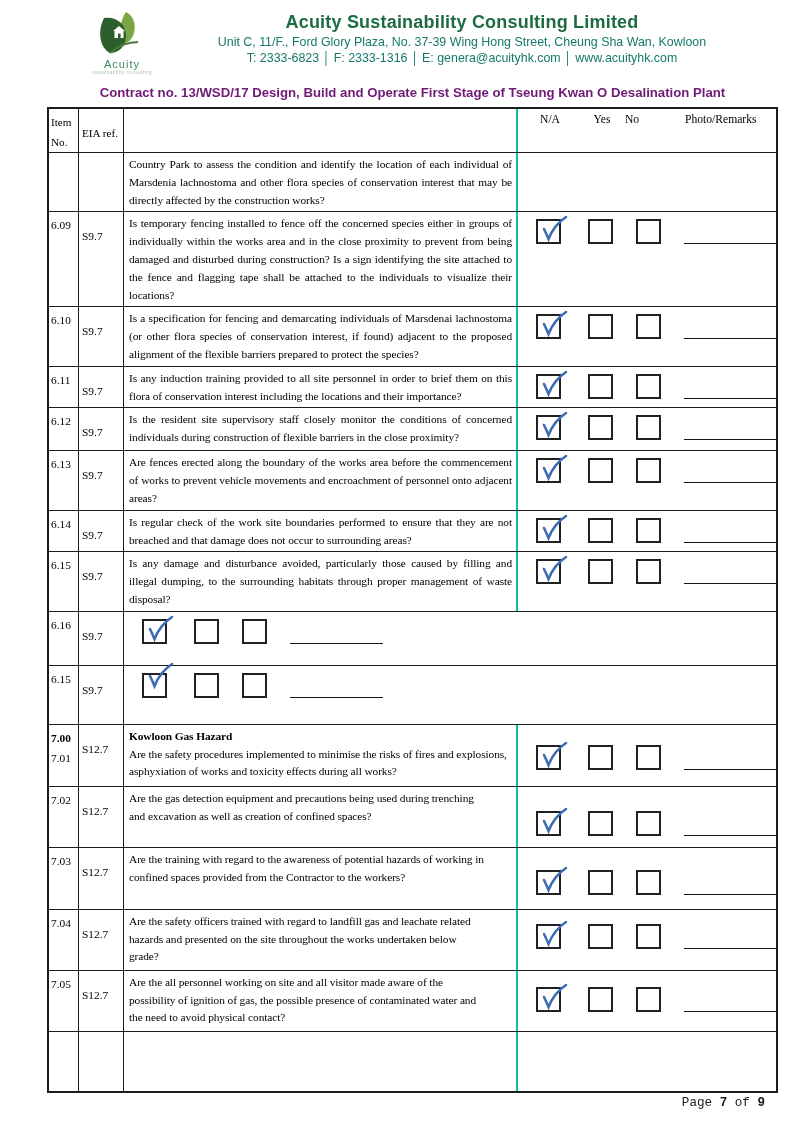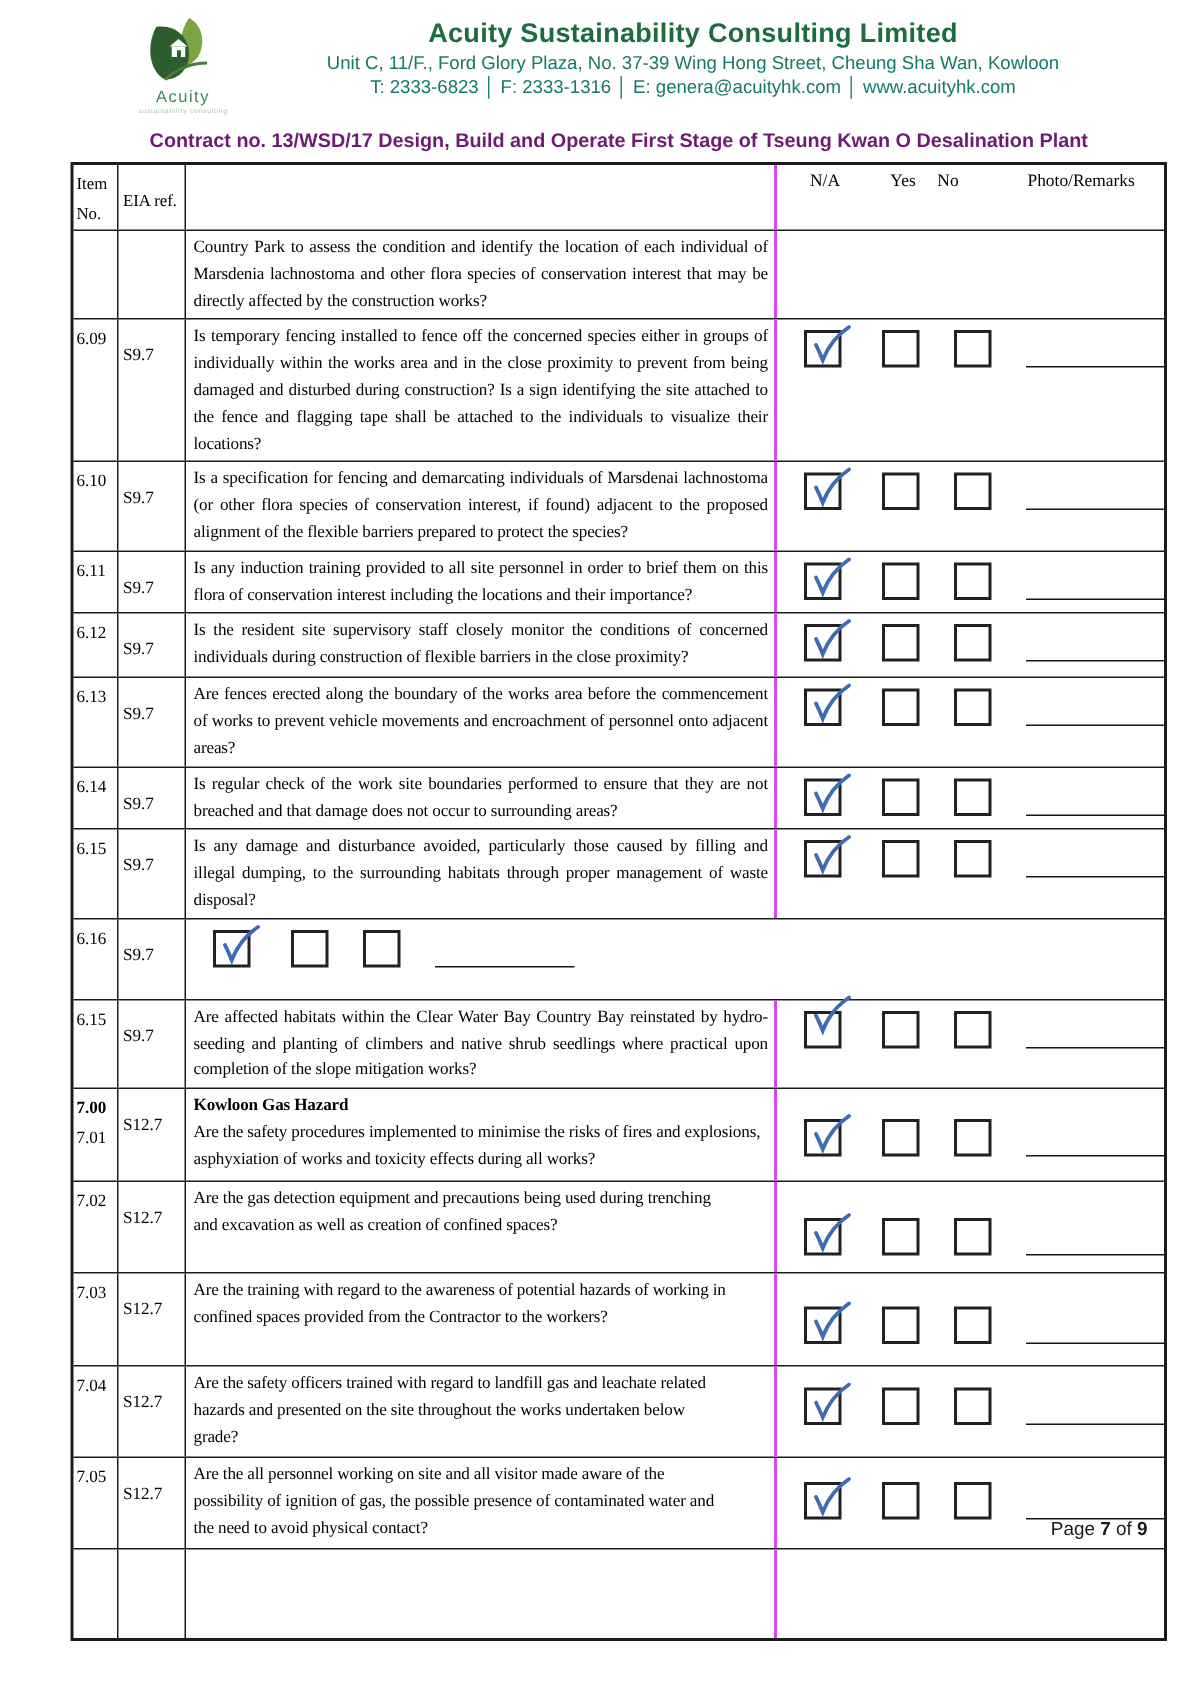--- a/index.html
+++ b/index.html
@@ -17,21 +17,21 @@
 
   .contract-line { margin:10px 0 0 47px; width:731px; text-align:center; font-family:"Liberation Sans", sans-serif; font-weight:bold; font-size:13.2px; color:#701a75; }
 
   
   .checklist { margin:7px 0 0 47px; width:731px; border:2px solid #1c1c1c; }
   .row { display:flex; border-bottom:1px solid #1c1c1c; min-height:40px; }
   .row:last-child { border-bottom:none; }
   .cell { position:relative; }
   .cell.item { width:30px; border-right:1px solid #1c1c1c; padding:3px 1px 0 2px; font-size:11.4px; line-height:20px; }
   .cell.eia  { width:45px; border-right:1px solid #1c1c1c; padding:14px 1px 0 3px; font-size:11.4px; line-height:20px; }
-  .cell.q    { width:394px; border-right:2px solid #d946ef; padding:3px 4px 2px 5px; font-size:11.4px; line-height:17.8px; letter-spacing:-0.1px; }
+  .cell.q    { width:394px; border-right:2px solid #14b8a6; padding:3px 4px 2px 5px; font-size:11.4px; line-height:17.8px; letter-spacing:-0.1px; }
   .cell.ans  { flex:1; position:relative; }
   .q-heading { font-weight:bold; }
   .q-heading:empty { display:none; }
 
   
   .t-head { min-height:38px; }
   .t-head .cell { font-size:11.2px; }
   .h-lbl { position:absolute; top:4px; font-size:11.6px; }
   .h-na  { left:14px; width:36px; text-align:center; }
   .h-yes { left:66px; width:36px; text-align:center; }
@@ -61,21 +61,21 @@
   
   .r10 .cb{top:20px} .r10 .remark-line{top:44px}
   .r11 .cb{top:24px} .r11 .remark-line{top:48px}
   .r12 .cb{top:22px} .r12 .remark-line{top:46px}
   .r13 .cb{top:14px} .r13 .remark-line{top:38px}
   .r14 .cb{top:16px} .r14 .remark-line{top:40px}
   .r9 .check{ top:-15px; }
   .r13 .check path{ stroke-width:2.4; }
 
   
-  .page-footer { position:absolute; top:1012px; right:29px; font-family:Liberation Sans, sans-serif; font-size:12.6px; color:#1a1a1a; }
+  .page-footer { position:absolute; top:1096px; right:29px; font-family:Liberation Mono, monospace; font-size:12.6px; color:#1a1a1a; }
   .page-footer b { font-weight:bold; }
 </style>
 </head>
 <body>
 
 <div class="page">
 
   <div class="letterhead">
     <div class="logo-wrap">
       <svg width="62" height="46" viewBox="0 0 62 46">
@@ -328,24 +328,20 @@
   </div>
         <div class="row r9">
     <div class="cell item">
       <div>6.15</div>
       <div></div>
     </div>
     <div class="cell eia">
       <div>S9.7</div>
       <div></div>
     </div>
-    <div class="cell q">
-
-      <div class="q-text">Are affected habitats within the Clear Water Bay Country Bay reinstated by hydro-seeding and planting of climbers and native shrub seedlings where practical upon completion of the slope mitigation works?</div>
-    </div>
     <div class="cell ans">
       <span class="cb na">
               <svg class="check" viewBox="0 0 32 32">
                 <path d="M7 16 Q9 20 11.5 26 Q17 12 29 4"></path>
               </svg>
             </span>
       <span class="cb yes"></span>
       <span class="cb no"></span>
       <span class="remark-line"></span>
     </div>

